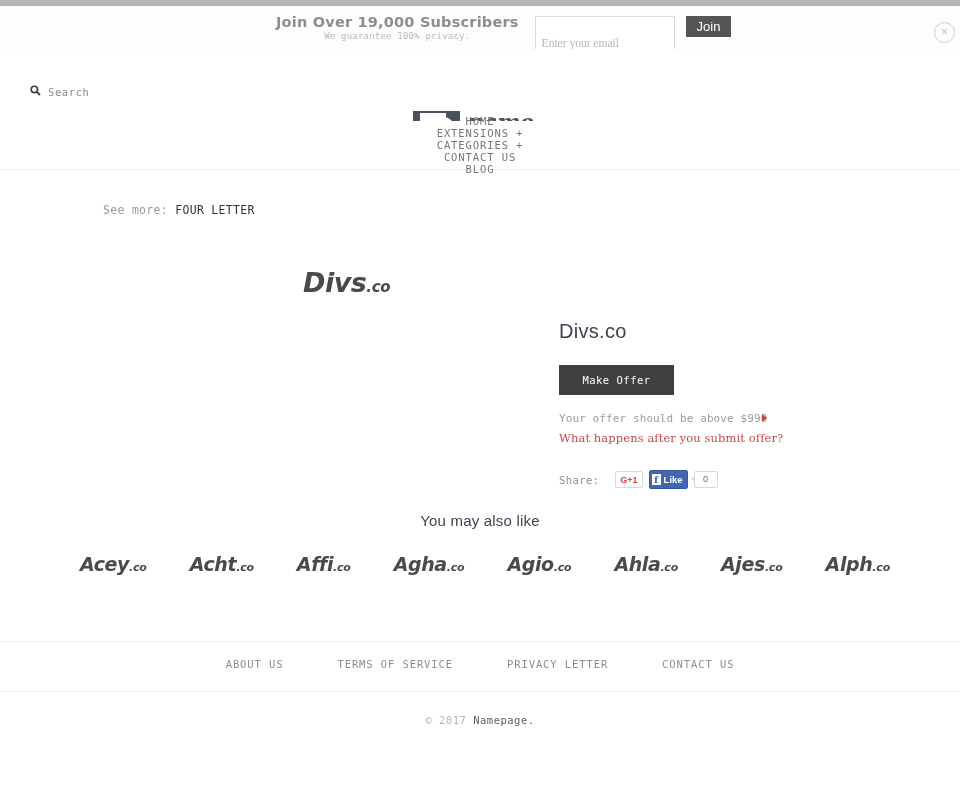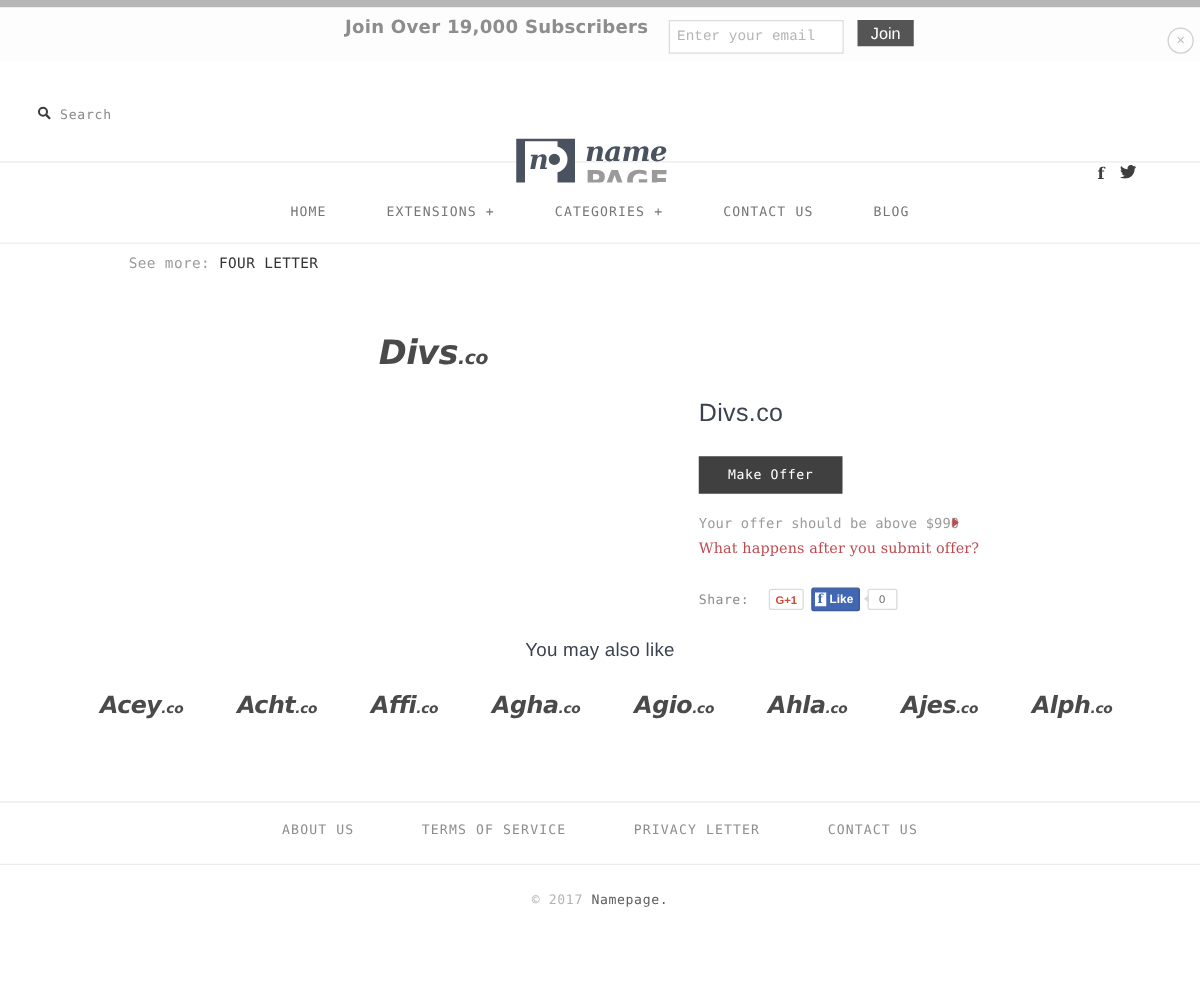--- a/index.html
+++ b/index.html
@@ -57,24 +57,24 @@
     letter-spacing: .2px;
     white-space: nowrap;
   }
   .email-input {
     margin-left: 16px;
     margin-top: 4px;
     width: 126px;
     height: 19px;
     border: 1px solid #dcdcdc;
     background: #fff;
-    font-family: Liberation Mono, monospace;
+    font-family: Liberation Serif, serif;
     font-size: 11.5px;
     color: #555;
-    padding: 3px 6px;
+    padding: 16px 6px;
     box-sizing: content-box;
     outline: none;
   }
   .email-input::placeholder { color: #b5b5b5; }
   .join-btn {
     margin-left: 11px;
     margin-top: 4px;
     background: #555555;
     color: #ffffff;
     border: none;
@@ -203,28 +203,29 @@
     display: flex;
     gap: 12px;
     align-items: center;
   }
   .social-icon { cursor: pointer; color: #3e3e3e; line-height: 1; }
   .fb-icon { font-family: "DejaVu Serif", serif; font-weight: bold; font-size: 13px; }
 
   
   .nav {
     position: absolute;
-    top: 146px; left: 0;
+    top: 121px; left: 0;
     width: 960px; height: 48px;
     border-bottom: 1px solid #ececec;
     display: flex;
     align-items: center;
     justify-content: center;
     gap: 0;
     background: #fff;
+    flex-direction: column;
   }
   .nav-item {
     font-family: "DejaVu Sans Mono", monospace;
     font-size: 10.5px;
     color: #767676;
     letter-spacing: .9px;
     cursor: pointer;
     padding: 0 24px;
     white-space: nowrap;
   }
@@ -474,20 +475,21 @@
 </style>
 </head>
 <body>
 
 <div class="top-strip"></div>
 
 <div class="subscribe-bar">
   <div class="subscribe-inner">
     <div class="sub-texts">
       <div class="sub-head">Join Over 19,000 Subscribers</div>
+      <div class="sub-sub">We guarantee 100% privacy.</div>
     </div>
     <input class="email-input" type="text" placeholder="Enter your email" style="">
     <button class="join-btn">Join</button>
   </div>
   <div class="close-btn">×</div>
 </div>
 
 <div class="header">
   <div class="search">
     <span class="search-glyph">

